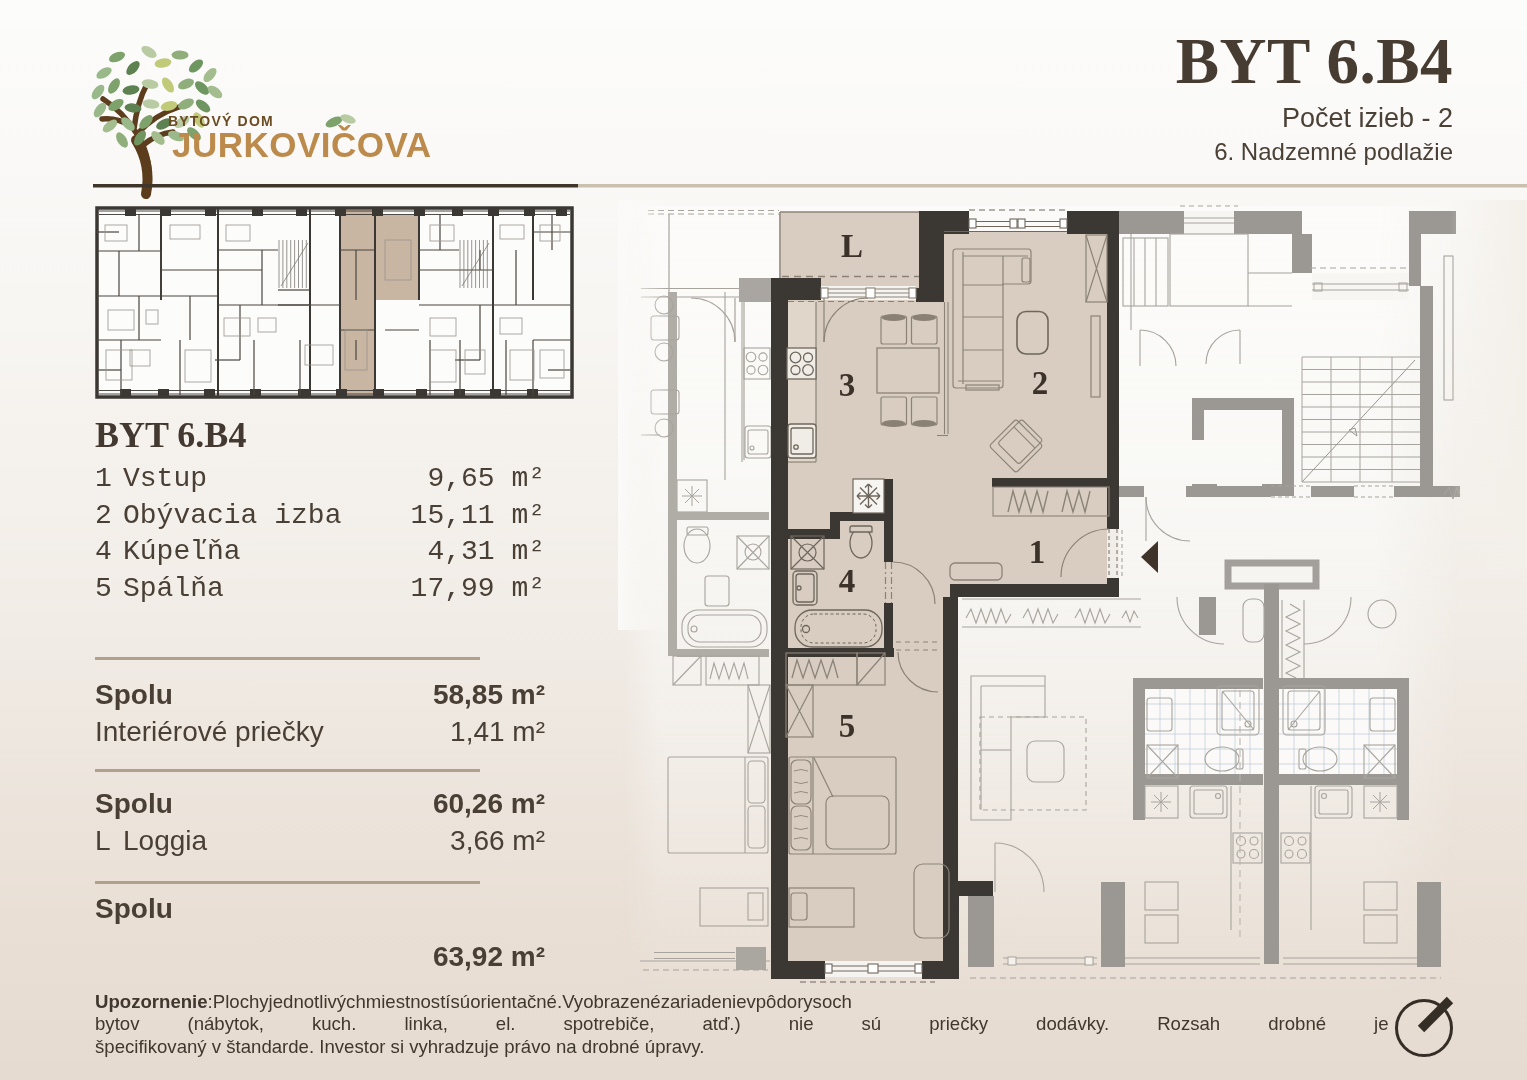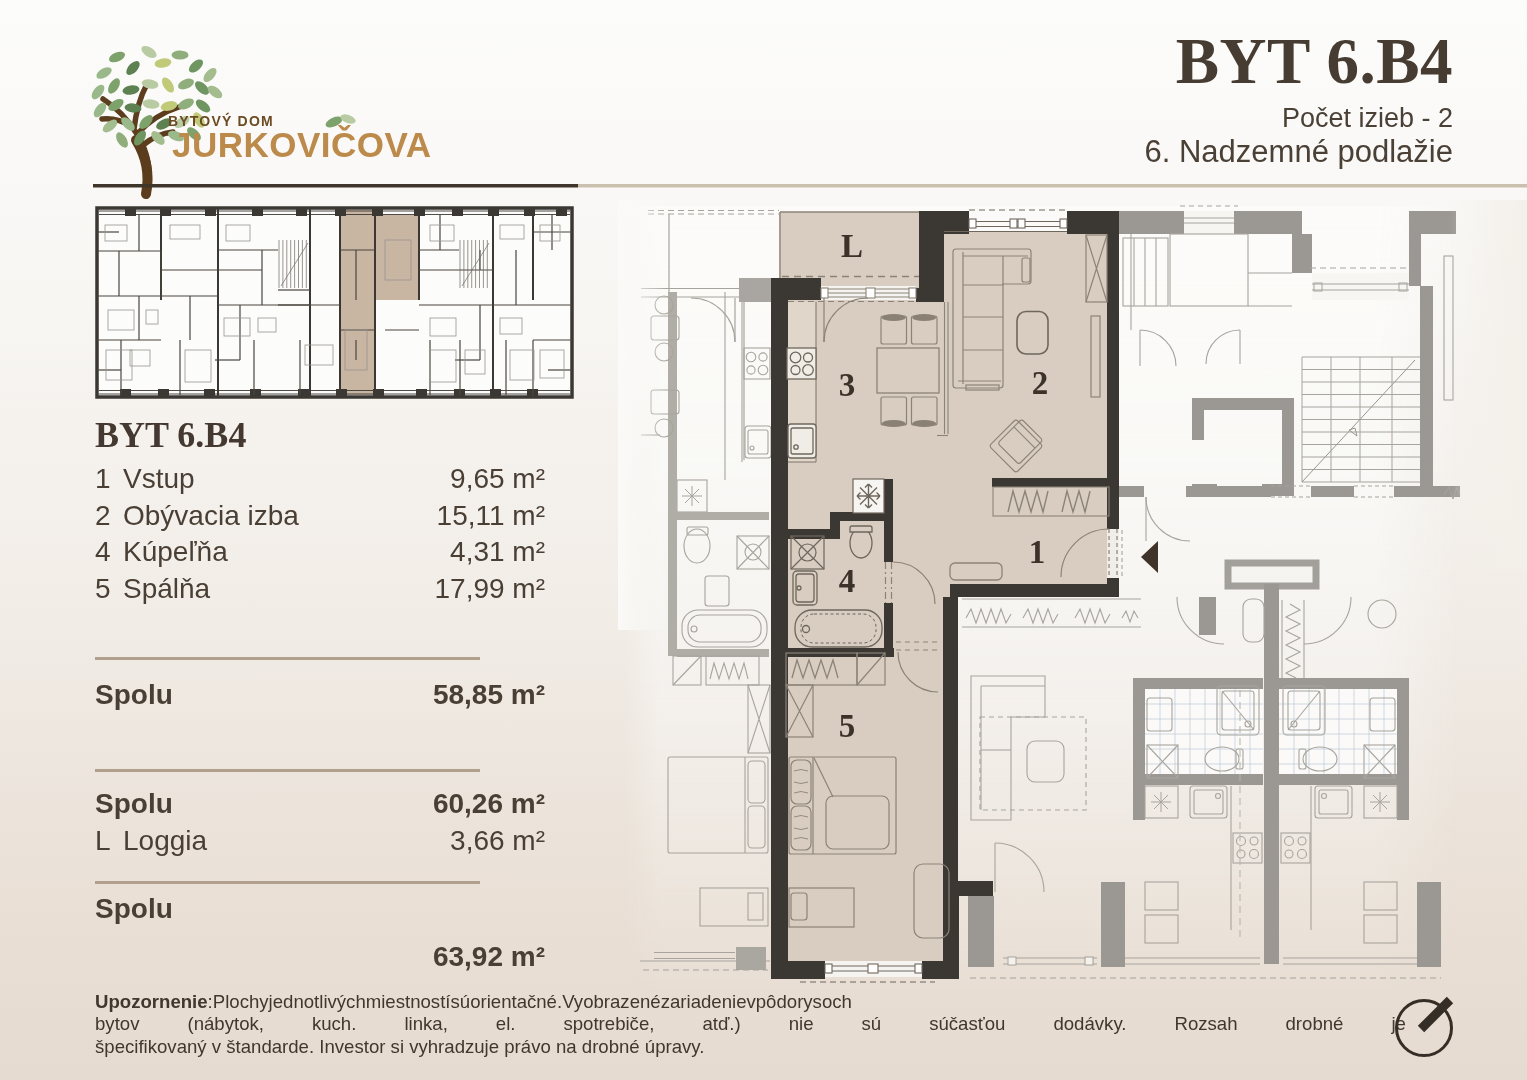--- a/index.html
+++ b/index.html
@@ -7,39 +7,40 @@
     font-family:"Liberation Sans",sans-serif;
     background:linear-gradient(180deg,#fcfcfb 0%,#f8f6f3 28%,#f1ece6 58%,#e9dfd5 85%,#e6dbd0 100%);}
   .abs{position:absolute;}
 </style>
 </head>
 <body>
 
 <div class="abs" style="right:74px;top:30px;text-align:right;color:#473c31;">
   <div style="font-family:'Liberation Serif',serif;font-weight:bold;font-size:65px;line-height:62px;letter-spacing:0.5px;">BYT 6.B4</div>
   <div style="font-size:27px;line-height:34px;margin-top:9px;color:#4a4036;">Počet izieb - 2</div>
-  <div style="font-size:31px;line-height:34px;color:#4a4036;margin-left:48px;">6. Nadzemné podlažie</div>
+  <div style="font-size:24px;line-height:34px;color:#4a4036;margin-left:48px;">6. Nadzemné podlažie</div>
 </div>
 
 <div class="abs" style="left:95px;top:408px;width:450px;color:#493f35;">
 
   <div style="font-family:'Liberation Serif',serif;font-weight:bold;font-size:36px;color:#443930;margin-top:6px;">BYT 6.B4</div>
 
-  <div style="position:relative;margin-top:5px;font-size:28px;line-height:36.5px;">
+  <div style="position:relative;margin-top:5px;font-size:28px;line-height:36.5px;font-family:Liberation Mono, monospace;">
     <div><span style="display:inline-block;width:28px;">1</span>Vstup<span style="float:right;">9,65 m²</span></div>
     <div><span style="display:inline-block;width:28px;">2</span>Obývacia izba<span style="float:right;">15,11 m²</span></div>
     <div><span style="display:inline-block;width:28px;">4</span>Kúpeľňa<span style="float:right;">4,31 m²</span></div>
     <div><span style="display:inline-block;width:28px;">5</span>Spálňa<span style="float:right;">17,99 m²</span></div>
   </div>
 </div>
 
 <div class="abs" style="left:95px;top:657px;width:385px;height:3px;background:#b1a08b;"></div>
 
 <div class="abs" style="left:95px;top:677px;width:450px;font-size:28px;line-height:36.5px;color:#493f35;">
   <div style="font-weight:bold;">Spolu<span style="float:right;">58,85 m²</span></div>
+  <div>Interiérové priečky<span style="float:right;">1,41 m²</span></div>
 </div>
 
 <div class="abs" style="left:95px;top:769px;width:385px;height:3px;background:#b1a08b;"></div>
 
 <div class="abs" style="left:95px;top:786px;width:450px;font-size:28px;line-height:36.5px;color:#493f35;">
   <div style="font-weight:bold;">Spolu<span style="float:right;text-align:center;">60,26 m²</span></div>
   <div><span style="display:inline-block;width:28px;">L</span>Loggia<span style="float:right;">3,66 m²</span></div>
 </div>
 
 <div class="abs" style="left:95px;top:881px;width:385px;height:3px;background:#b1a08b;"></div>
@@ -65,21 +66,21 @@
   <div style="display:flex;justify-content:space-between;gap:48px;">
       <span>bytov</span>
       <span>(nábytok,</span>
       <span>kuch.</span>
       <span>linka,</span>
       <span>el.</span>
       <span>spotrebiče,</span>
       <span>atď.)</span>
       <span>nie</span>
       <span>sú</span>
-      <span>súčasťou</span>
+      <span>priečky</span>
       <span>dodávky.</span>
       <span>Rozsah</span>
       <span>drobné</span>
       <span>je</span>
     </div>
   <div>špecifikovaný v štandarde. Investor si vyhradzuje právo na drobné úpravy.</div>
 </div>
 
 <svg class="abs" style="left:0;top:0;" width="1527" height="1080" viewBox="0 0 1527 1080">
 <defs>

